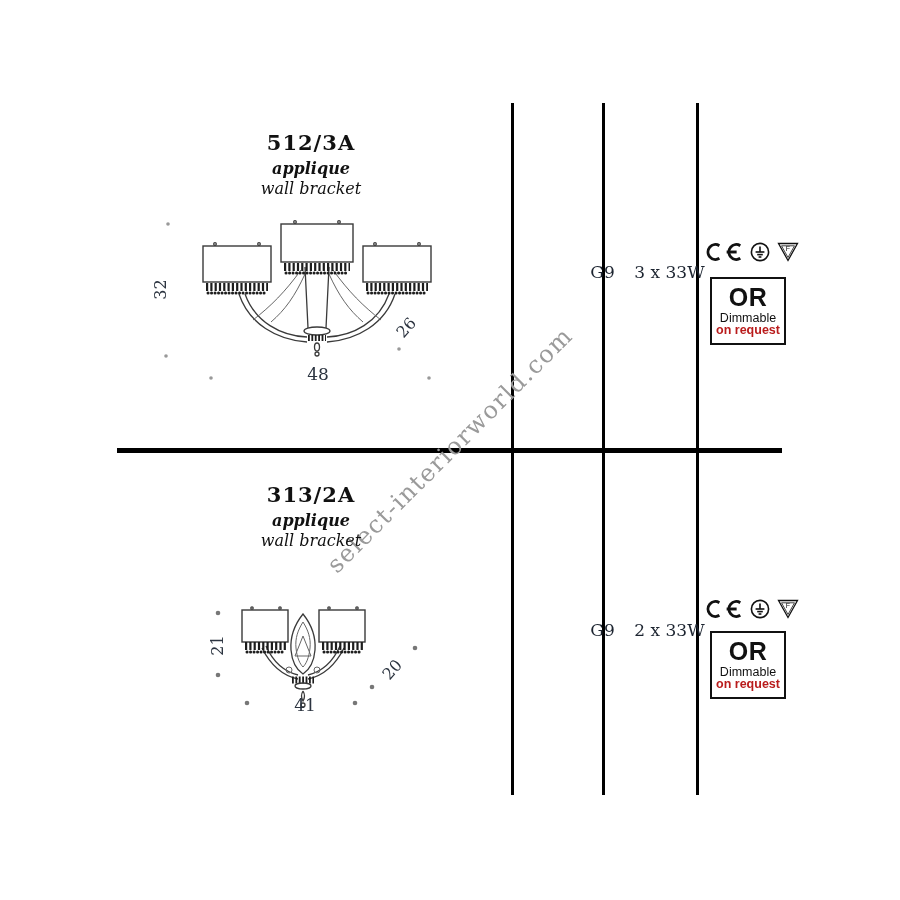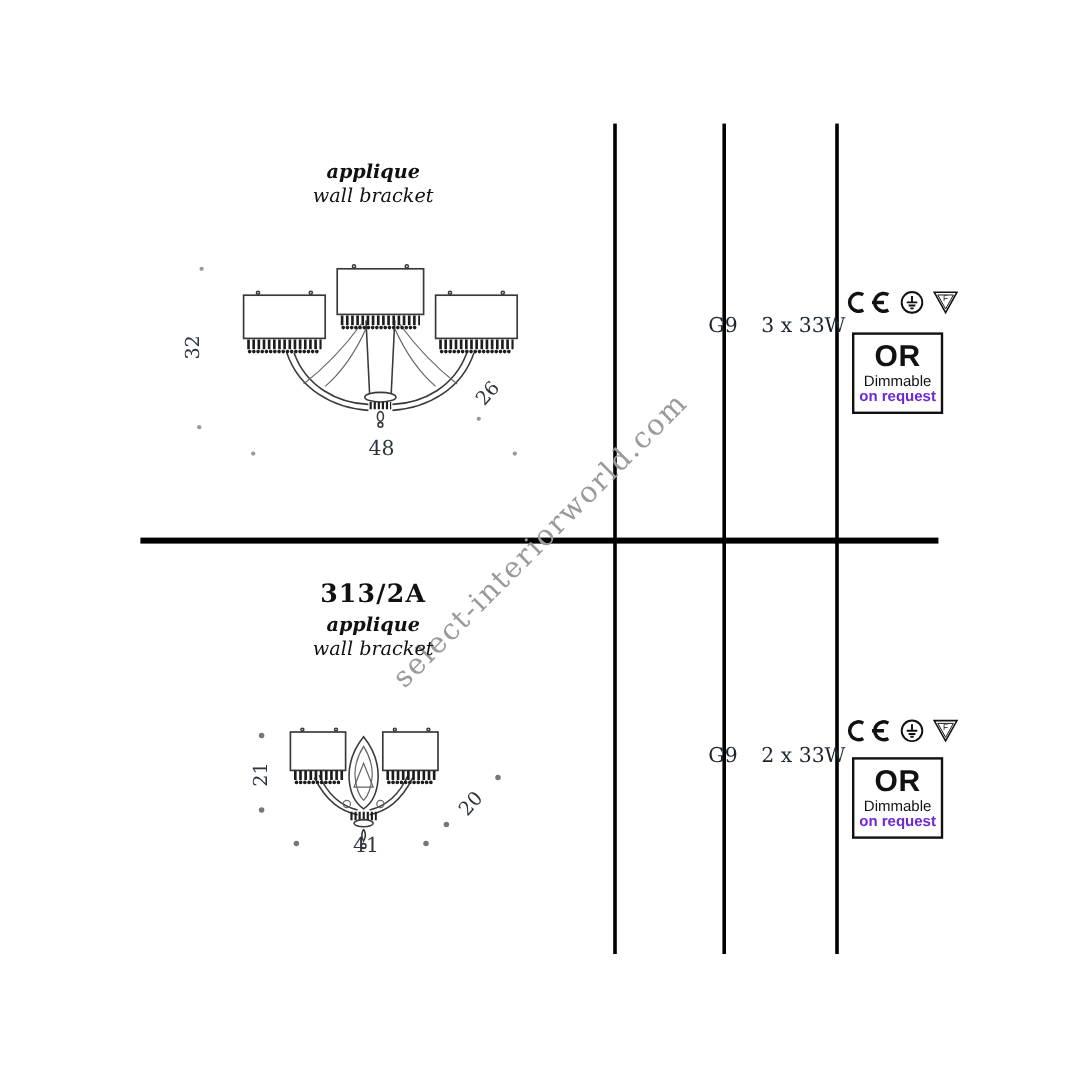--- a/index.html
+++ b/index.html
@@ -22,21 +22,21 @@
   .dim-w{width:34px;text-align:center;font-size:17px;}
   .cell{position:absolute;text-align:center;font-size:17px;color:#1c2430;}
   .cell-socket{left:514px;width:89px;padding-left:44px;}
   .cell-watt{left:606px;width:91px;padding-left:18px;}
   .certs{position:absolute;left:703px;display:flex;align-items:center;gap:7px;}
   .orbox{position:absolute;left:710px;width:72px;height:64px;border:2px solid #111;
         text-align:center;font-family:"Liberation Sans", sans-serif;
         display:flex;flex-direction:column;justify-content:center;line-height:1.02;}
   .or-title{font-size:25px;font-weight:800;letter-spacing:.5px;color:#111;}
   .or-l1{font-size:12.5px;color:#111;margin-top:1px;}
-  .or-l2{font-size:12.5px;font-weight:bold;color:#6d28d9;}
+  .or-l2{font-size:12.5px;font-weight:bold;color:#b91c1c;}
   svg .ln{fill:none;stroke:#3a3a3a;stroke-width:1.3;}
   svg .lt{fill:none;stroke:#666;stroke-width:1;}
   svg .shade{fill:#fff;stroke:#3a3a3a;stroke-width:1.4;}
   svg .fringe{stroke:#1d1d1d;stroke-width:8;stroke-dasharray:2.2 2.1;fill:none;}
   svg .beads{stroke:#1d1d1d;stroke-width:3;stroke-dasharray:0.1 3.4;stroke-linecap:round;fill:none;}
   svg .dot1{fill:#999;}
   svg .dot2{fill:#777;}
 </style>
 </head>
 <body>
@@ -46,20 +46,21 @@
   <div class="vline" style="left:511px"></div>
   <div class="vline" style="left:602px"></div>
   <div class="vline" style="left:696px"></div>
   <div class="hline"></div>
 
   <div class="watermark">
     <span>select-interiorworld.com</span>
   </div>
 
   <div class="titleblock" style="top:130px">
+    <div class="code">512/3A</div>
     <div class="type-it">applique</div>
     <div class="type-en">wall bracket</div>
   </div>
 
   <svg class="drawing" style="left:155px;top:210px" width="290" height="185" viewBox="0 0 290 185">
 
     <path class="ln" d="M84,84 C94,114 122,130 152,132"></path>
     <path class="ln" d="M90,84 C100,112 126,126 152,127"></path>
     <path class="ln" d="M240,84 C230,114 202,130 172,132"></path>
     <path class="ln" d="M234,84 C224,112 198,126 172,127"></path>

